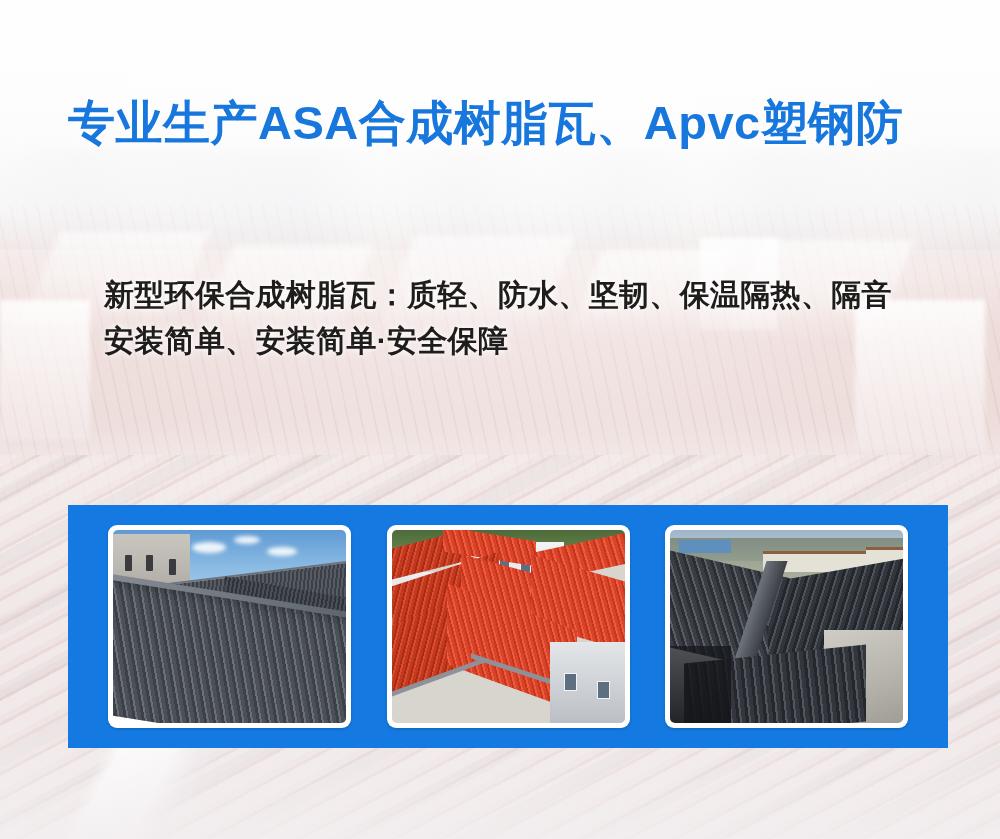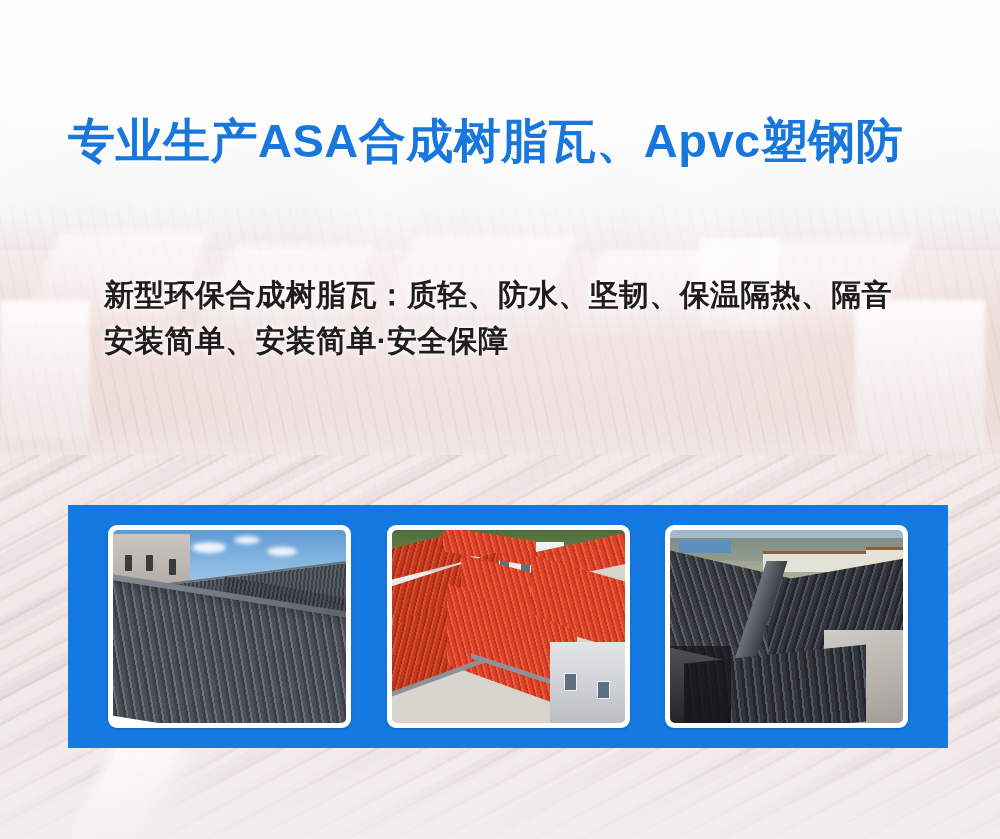--- a/index.html
+++ b/index.html
@@ -156,21 +156,21 @@
   }
 
   
   .content {
     position: absolute;
     inset: 0;
   }
   .headline {
     position: absolute;
     left: 68px;
-    top: 112px;
+    top: 94px;
     width: 880px;
   }
   .headline-line {
     display: block;
     font-size: 47px;
     line-height: 58px;
     font-weight: 700;
     letter-spacing: 0.5px;
     color: #1877dd;
     white-space: nowrap;

